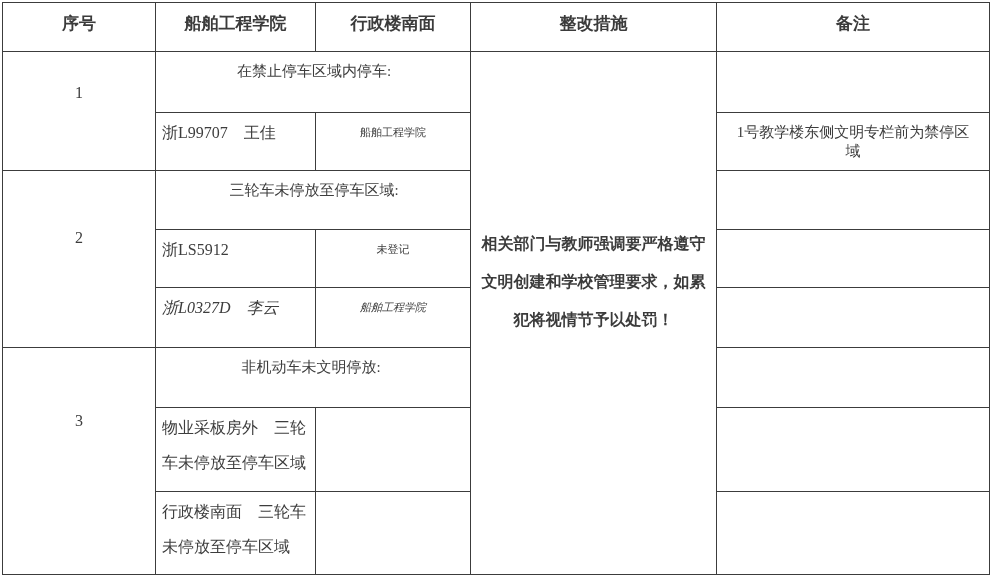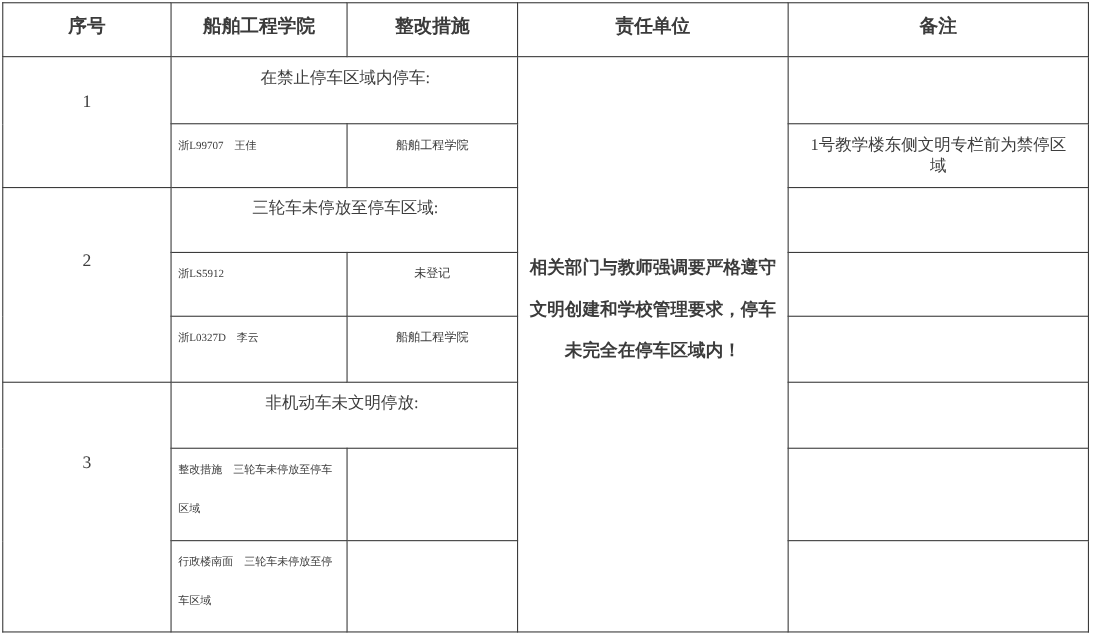--- a/index.html
+++ b/index.html
@@ -23,21 +23,21 @@
     padding: 0;
     overflow: hidden;
     word-break: break-all;
   }
   
   tr.rh  { height: 49px; }
   tr.r1a { height: 61px; }
   tr.r1b { height: 58px; }
   tr.r2a { height: 59px; }
   tr.r2b { height: 58px; }
-  tr.r2c { height: 60px; }
+  tr.r2c { height: 60px; font-style: italic; }
   tr.r3a { height: 60px; }
   tr.r3b { height: 84px; }
   tr.r3c { height: 83px; }
   
   th.hcell {
     font-size: 17px;
     font-weight: bold;
     text-align: center;
     vertical-align: top;
     padding-top: 11px;
@@ -60,21 +60,21 @@
     vertical-align: top;
     font-size: 15px;
     line-height: 35px;
     padding: 2px 4px 0 6px;
   }
   td.cat-center { padding-left: 0; }
   
   td.detail {
     text-align: left;
     vertical-align: top;
-    font-size: 10px;
+    font-size: 16px;
     line-height: 35px;
     padding: 2px 4px 0 6px;
   }
   
   td.unit {
     text-align: center;
     vertical-align: top;
     font-size: 11px;
     line-height: 35px;
     padding-top: 2px;
@@ -112,30 +112,30 @@
     <col style="width:160px">
     <col style="width:155px">
     <col style="width:246px">
     <col style="width:273px">
   </colgroup>
 
   <tbody>
       <tr class="rh">
     <th class="hcell">序号</th>
     <th class="hcell">船舶工程学院</th>
+    <th class="hcell">行政楼南面</th>
     <th class="hcell">整改措施</th>
-    <th class="hcell">责任单位</th>
     <th class="hcell">备注</th>
   </tr>
 
   <tr class="r1a">
     <td class="index idx-1" rowspan="2">1</td>
     <td class="cat" colspan="2">在禁止停车区域内停车:</td>
     <td class="measure" rowspan="8">
-      <div class="measure-text">相关部门与教师强调要严格遵守文明创建和学校管理要求，停车未完全在停车区域内！</div>
+      <div class="measure-text">相关部门与教师强调要严格遵守文明创建和学校管理要求，如累犯将视情节予以处罚！</div>
     </td>
     <td class="remark"></td>
   </tr>
   <tr class="r1b">
     <td class="detail">浙L99707　王佳</td>
     <td class="unit">船舶工程学院</td>
     <td class="remark">1号教学楼东侧文明专栏前为禁停区域</td>
   </tr>
 
   <tr class="r2a">
@@ -153,21 +153,21 @@
     <td class="unit">船舶工程学院</td>
     <td class="remark"></td>
   </tr>
 
   <tr class="r3a">
     <td class="index idx-3" rowspan="3">3</td>
     <td class="cat cat-center" colspan="2">非机动车未文明停放:</td>
     <td class="remark"></td>
   </tr>
   <tr class="r3b">
-    <td class="detail">整改措施　三轮车未停放至停车区域</td>
+    <td class="detail">物业采板房外　三轮车未停放至停车区域</td>
     <td class="unit"></td>
     <td class="remark"></td>
   </tr>
   <tr class="r3c">
     <td class="detail">行政楼南面　三轮车未停放至停车区域</td>
     <td class="unit"></td>
     <td class="remark"></td>
   </tr>
 </tbody>
   </table>

